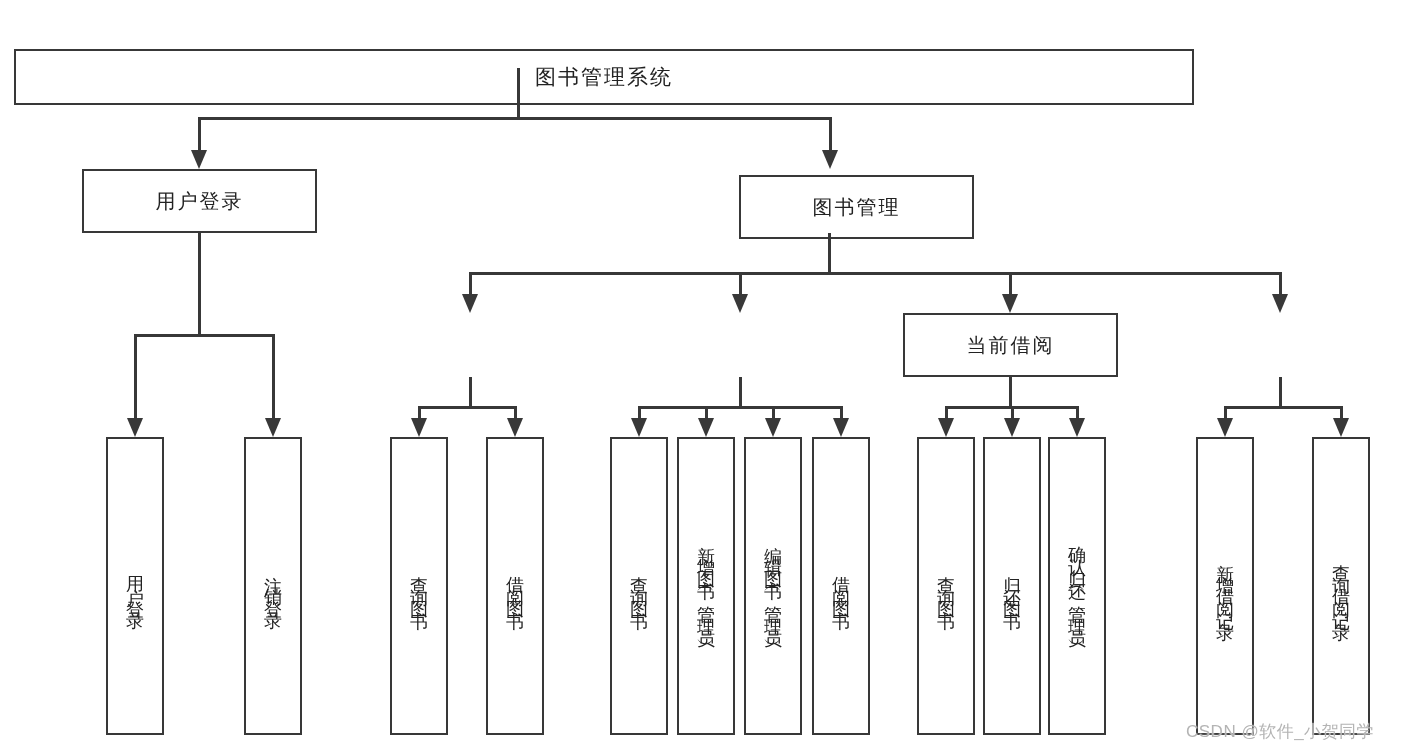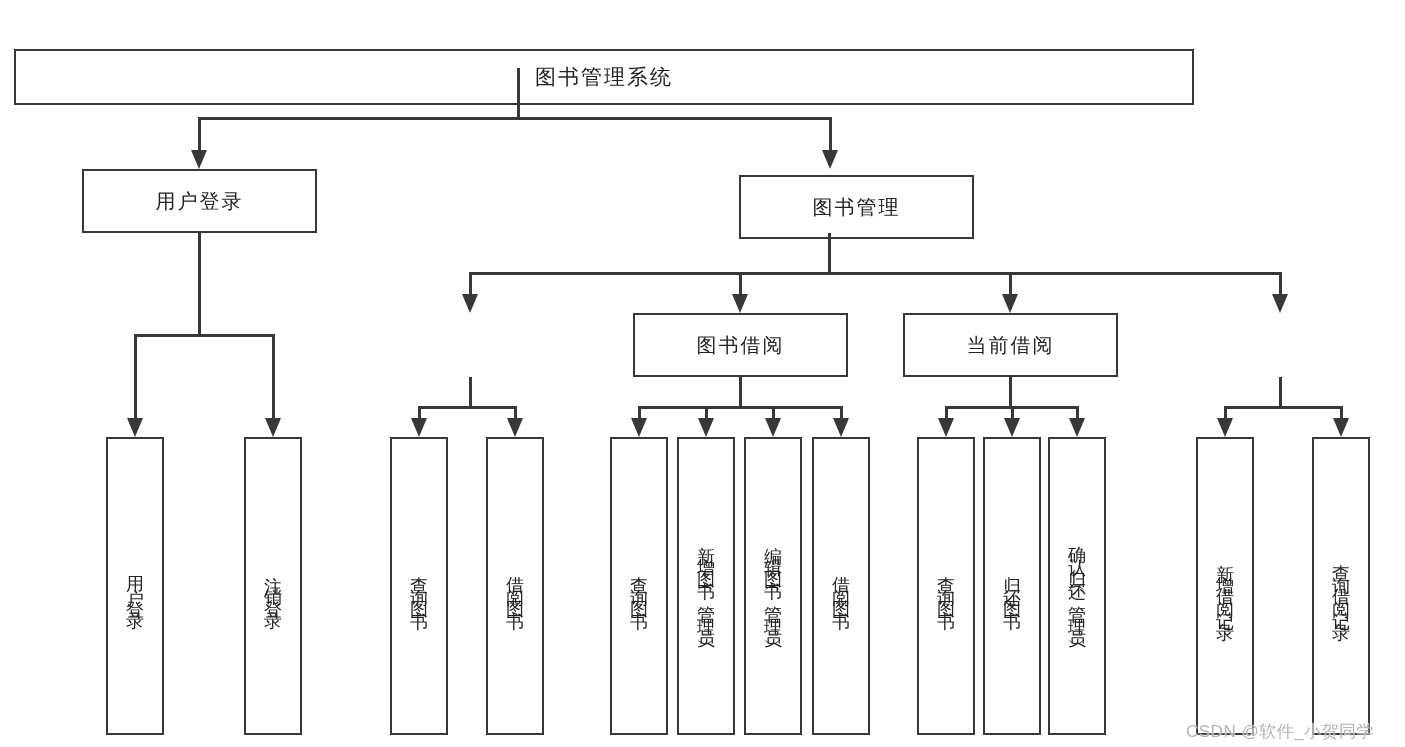--- a/index.html
+++ b/index.html
@@ -74,21 +74,20 @@
   <div class="hline" style="left:469px;top:272px;width:812px;"></div>
   <div class="vline" style="left:469px;top:272px;height:24px;"></div>
   <div class="arrow" style="left:462px;top:294px;"></div>
   <div class="vline" style="left:739px;top:272px;height:24px;"></div>
   <div class="arrow" style="left:732px;top:294px;"></div>
   <div class="vline" style="left:1009px;top:272px;height:24px;"></div>
   <div class="arrow" style="left:1002px;top:294px;"></div>
   <div class="vline" style="left:1279px;top:272px;height:24px;"></div>
   <div class="arrow" style="left:1272px;top:294px;"></div>
 
-  <div class="node n3" style="left:633px;">图书借阅</div>
   <div class="node n3" style="left:903px;">当前借阅</div>
 
   <div class="vline" style="left:469px;top:377px;height:31px;"></div>
   <div class="hline" style="left:418px;top:406px;width:98px;"></div>
   <div class="vline" style="left:418px;top:406px;height:14px;"></div>
   <div class="arrow" style="left:411px;top:418px;"></div>
   <div class="vline" style="left:514px;top:406px;height:14px;"></div>
   <div class="arrow" style="left:507px;top:418px;"></div>
 
   <div class="vline" style="left:739px;top:377px;height:31px;"></div>

